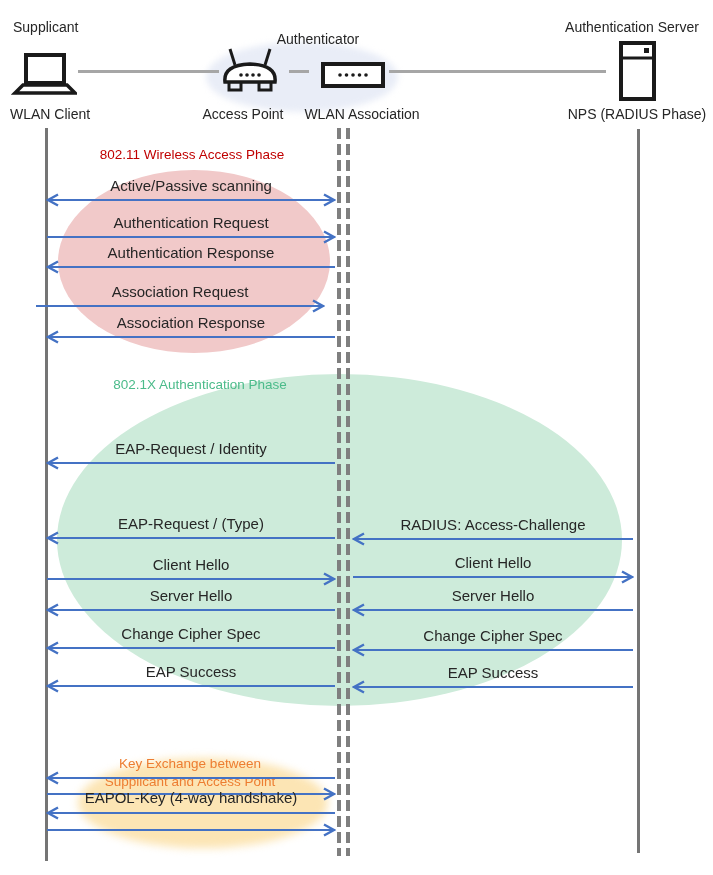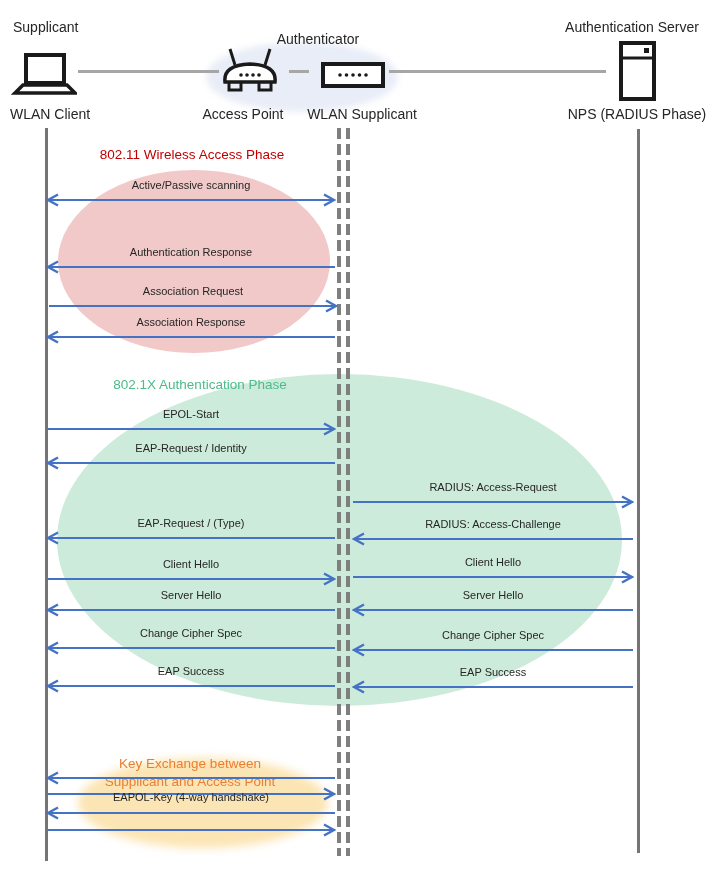--- a/index.html
+++ b/index.html
@@ -31,21 +31,21 @@
                  line-height:18px; z-index:4; white-space:nowrap; }
   .phase-title-1 { left:42px; top:146px; }
   .phase-title-2 { left:50px; top:376px; }
   .phase-title-3 { left:40px; top:718px; }
 
   
   #message-layer { position:absolute; left:0; top:0; width:713px; height:875px; z-index:6; }
   .msg { position:absolute; height:16px; }
   .msg svg { position:absolute; left:0; top:0; display:block; }
   .msg-label { position:absolute; top:-14px; left:0; right:0; text-align:center;
-               font-size:11px; line-height:15px; color:#262626; white-space:nowrap; }
+               font-size:15px; line-height:15px; color:#262626; white-space:nowrap; }
 </style>
 </head>
 <body>
 
 <div class="canvas">
 
   <div class="top-ellipse" style="background: rgb(233, 237, 247);"></div>
 
   <div class="txt" style="left:13px; top:19px;">Supplicant</div>
   <div class="txt center" style="left:258px; top:31px; width:120px;">Authenticator</div>
@@ -82,21 +82,21 @@
   </svg>
 
   <svg class="icon" style="left:619px; top:41px;" width="38" height="60" viewBox="0 0 38 60">
     <rect x="2" y="2" width="33" height="56" fill="#ffffff" stroke="#1a1a1a" stroke-width="4"></rect>
     <line x1="2" y1="17" x2="35" y2="17" stroke="#1a1a1a" stroke-width="3"></line>
     <rect x="25" y="7" width="5" height="5" fill="#1a1a1a"></rect>
   </svg>
 
   <div class="txt" style="left:10px; top:106px;">WLAN Client</div>
   <div class="txt center" style="left:193px; top:106px; width:100px;">Access Point</div>
-  <div class="txt center" style="left:302px; top:106px; width:120px;">WLAN Supplicant</div>
+  <div class="txt center" style="left:302px; top:106px; width:120px;">WLAN Association</div>
   <div class="txt center" style="left:562px; top:106px; width:150px;">NPS (RADIUS Phase)</div>
 
   <div class="lifeline" style="left:45px; top:128px; height:733px;"></div>
   <div class="dashline" style="left:337px; top:128px; height:728px;"></div>
   <div class="dashline" style="left:346px; top:128px; height:728px;"></div>
   <div class="lifeline" style="left:637px; top:129px; height:724px;"></div>
 
   <div class="ellipse ellipse-1" style="background: rgb(241, 201, 201);"></div>
   <div class="ellipse ellipse-2" style="background: rgb(205, 235, 218);"></div>
   <div class="ellipse ellipse-3" style="background: rgb(252, 229, 180);"></div>
@@ -110,62 +110,55 @@
 
   <div id="message-layer">
       <div class="msg" style="left: 46px; top: 192px; width: 290px;">
         <div class="msg-label">Active/Passive scanning</div>
         <svg width="290" height="16">
           <line x1="1" y1="8" x2="289" y2="8" stroke="#4472c4" stroke-width="2.2"></line>
           <polyline points="278,2.5 288,8 278,13.5" fill="none" stroke="#4472c4" stroke-width="2.4"></polyline>
           <polyline points="12,2.5 2,8 12,13.5" fill="none" stroke="#4472c4" stroke-width="2.4"></polyline>
         </svg>
       </div>
+      <div class="msg" style="left: 46px; top: 229px; width: 290px;">
+        <div class="msg-label">Authentication Request</div>
+        <svg width="290" height="16">
+          <line x1="1" y1="8" x2="289" y2="8" stroke="#4472c4" stroke-width="2.2"></line>
+          <polyline points="278,2.5 288,8 278,13.5" fill="none" stroke="#4472c4" stroke-width="2.4"></polyline>
+        </svg>
+      </div>
       <div class="msg" style="left: 46px; top: 259px; width: 290px;">
         <div class="msg-label">Authentication Response</div>
         <svg width="290" height="16">
           <line x1="1" y1="8" x2="289" y2="8" stroke="#4472c4" stroke-width="2.2"></line>
           <polyline points="12,2.5 2,8 12,13.5" fill="none" stroke="#4472c4" stroke-width="2.4"></polyline>
         </svg>
       </div>
-      <div class="msg" style="left: 48px; top: 298px; width: 290px; padding-left: 27px;">
+      <div class="msg" style="left: 35px; top: 298px; width: 290px; padding-left: 27px;">
         <div class="msg-label">Association Request</div>
         <svg width="290" height="16">
           <line x1="1" y1="8" x2="289" y2="8" stroke="#4472c4" stroke-width="2.2"></line>
           <polyline points="278,2.5 288,8 278,13.5" fill="none" stroke="#4472c4" stroke-width="2.4"></polyline>
         </svg>
       </div>
       <div class="msg" style="left: 46px; top: 329px; width: 290px;">
         <div class="msg-label">Association Response</div>
         <svg width="290" height="16">
           <line x1="1" y1="8" x2="289" y2="8" stroke="#4472c4" stroke-width="2.2"></line>
           <polyline points="12,2.5 2,8 12,13.5" fill="none" stroke="#4472c4" stroke-width="2.4"></polyline>
         </svg>
       </div>
-      <div class="msg" style="left: 46px; top: 421px; width: 290px;">
-        <div class="msg-label">EPOL-Start</div>
-        <svg width="290" height="16">
-          <line x1="1" y1="8" x2="289" y2="8" stroke="#4472c4" stroke-width="2.2"></line>
-          <polyline points="278,2.5 288,8 278,13.5" fill="none" stroke="#4472c4" stroke-width="2.4"></polyline>
-        </svg>
-      </div>
       <div class="msg" style="left: 46px; top: 455px; width: 290px;">
         <div class="msg-label">EAP-Request / Identity</div>
         <svg width="290" height="16">
           <line x1="1" y1="8" x2="289" y2="8" stroke="#4472c4" stroke-width="2.2"></line>
           <polyline points="12,2.5 2,8 12,13.5" fill="none" stroke="#4472c4" stroke-width="2.4"></polyline>
         </svg>
       </div>
-      <div class="msg" style="left: 352px; top: 494px; width: 282px;">
-        <div class="msg-label">RADIUS: Access-Request</div>
-        <svg width="282" height="16">
-          <line x1="1" y1="8" x2="281" y2="8" stroke="#4472c4" stroke-width="2.2"></line>
-          <polyline points="270,2.5 280,8 270,13.5" fill="none" stroke="#4472c4" stroke-width="2.4"></polyline>
-        </svg>
-      </div>
       <div class="msg" style="left: 46px; top: 530px; width: 290px;">
         <div class="msg-label">EAP-Request / (Type)</div>
         <svg width="290" height="16">
           <line x1="1" y1="8" x2="289" y2="8" stroke="#4472c4" stroke-width="2.2"></line>
           <polyline points="12,2.5 2,8 12,13.5" fill="none" stroke="#4472c4" stroke-width="2.4"></polyline>
         </svg>
       </div>
       <div class="msg" style="left: 352px; top: 531px; width: 282px;">
         <div class="msg-label">RADIUS: Access-Challenge</div>
         <svg width="282" height="16">

